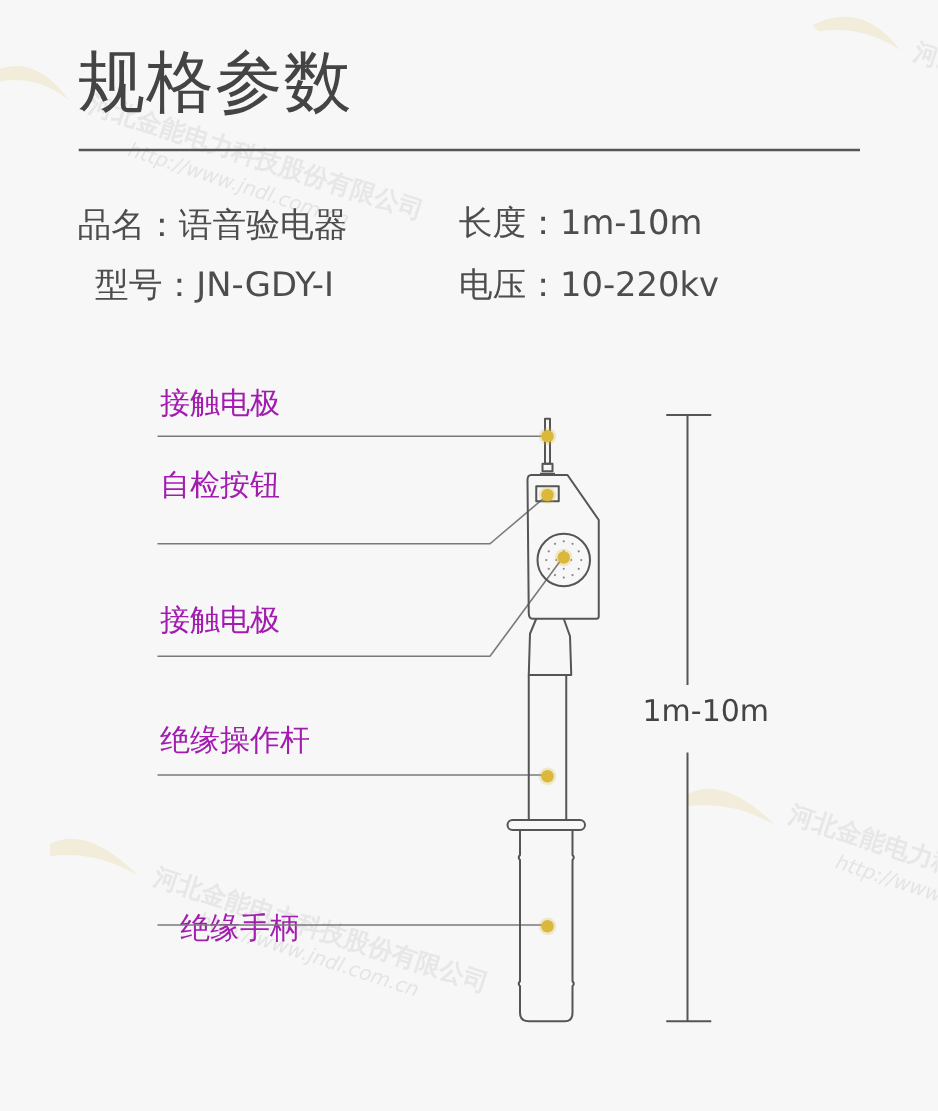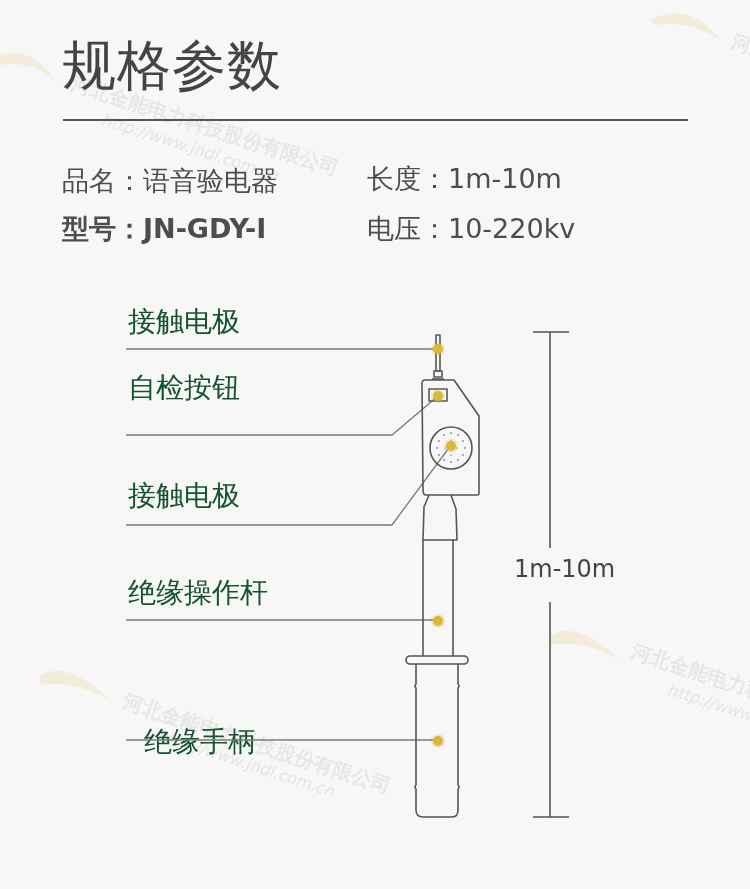--- a/index.html
+++ b/index.html
@@ -6,21 +6,21 @@
     body {
       width: 750px; height: 889px; background: #f7f7f7;
       position: relative; overflow: hidden;
       font-family: "DejaVu Sans", "Liberation Sans", sans-serif;
       color: #4a4a4a;
     }
     .abs { position: absolute; }
     .title { left: 62px; top: 30px; font-size: 54px; color: #444; letter-spacing: 1px; line-height: 72px; }
     .title-rule { left: 63px; top: 119px; width: 625px; height: 2px; background: #555; }
     .spec { font-size: 27px; color: #4d4d4d; line-height: 36px; white-space: nowrap; }
-    .label { font-size: 28px; color: #14532d; line-height: 32px; white-space: nowrap; }
+    .label { font-size: 24px; color: #a21caf; line-height: 32px; white-space: nowrap; }
     .dim { font-size: 24px; color: #444; line-height: 32px; }
     .wm { color: rgba(200,200,200,0.35); font-weight: bold; white-space: nowrap; transform-origin: left top; }
     .wm-url { color: rgba(200,200,200,0.4); white-space: nowrap; transform-origin: left top; font-style: italic; }
     svg { position: absolute; left: 0; top: 0; }
   </style>
 </head>
 <body>
 
 <div class="abs wm" style="left:76px;top:70px;font-size:20px;transform:rotate(18deg);">河北金能电力科技股份有限公司</div>
 <div class="abs wm-url" style="left:106px;top:110px;font-size:16px;transform:rotate(18deg);">http://www.jndl.com.cn</div>
@@ -43,21 +43,21 @@
 
 <div class="abs title">规格参数</div>
 <div class="abs title-rule"></div>
 
 <div class="abs spec" style="left:62px;top:163px;">
   <span>品名：</span><span>语音验电器</span>
 </div>
 <div class="abs spec" style="left:367px;top:161px;">
   <span>长度：</span><span>1m-10m</span>
 </div>
-<div class="abs spec" style="left:62px;top:211px;font-weight:bold;">
+<div class="abs spec" style="left:76px;top:211px;">
   <span>型号：</span><span>JN-GDY-I</span>
 </div>
 <div class="abs spec" style="left:367px;top:211px;text-align:center;">
   <span>电压：</span><span>10-220kv</span>
 </div>
 
 <div class="abs label" style="left:128px;top:306px;">接触电极</div>
 <div class="abs label" style="left:128px;top:372px;">自检按钮</div>
 <div class="abs label" style="left:128px;top:480px;">接触电极</div>
 <div class="abs label" style="left:128px;top:577px;font-family:Liberation Serif, serif;">绝缘操作杆</div>

